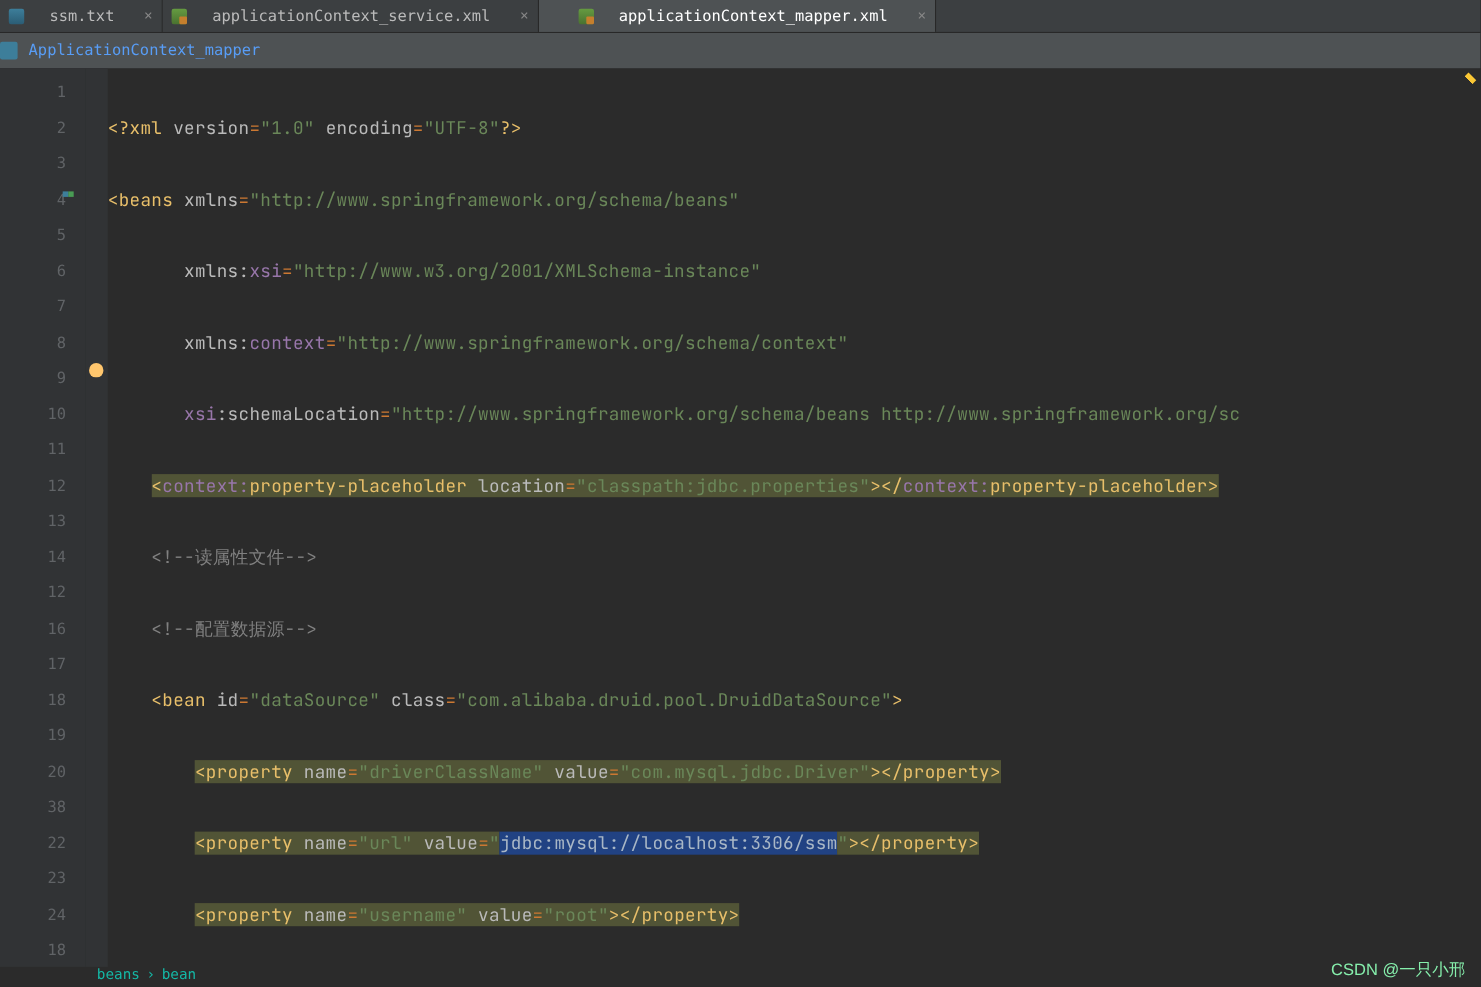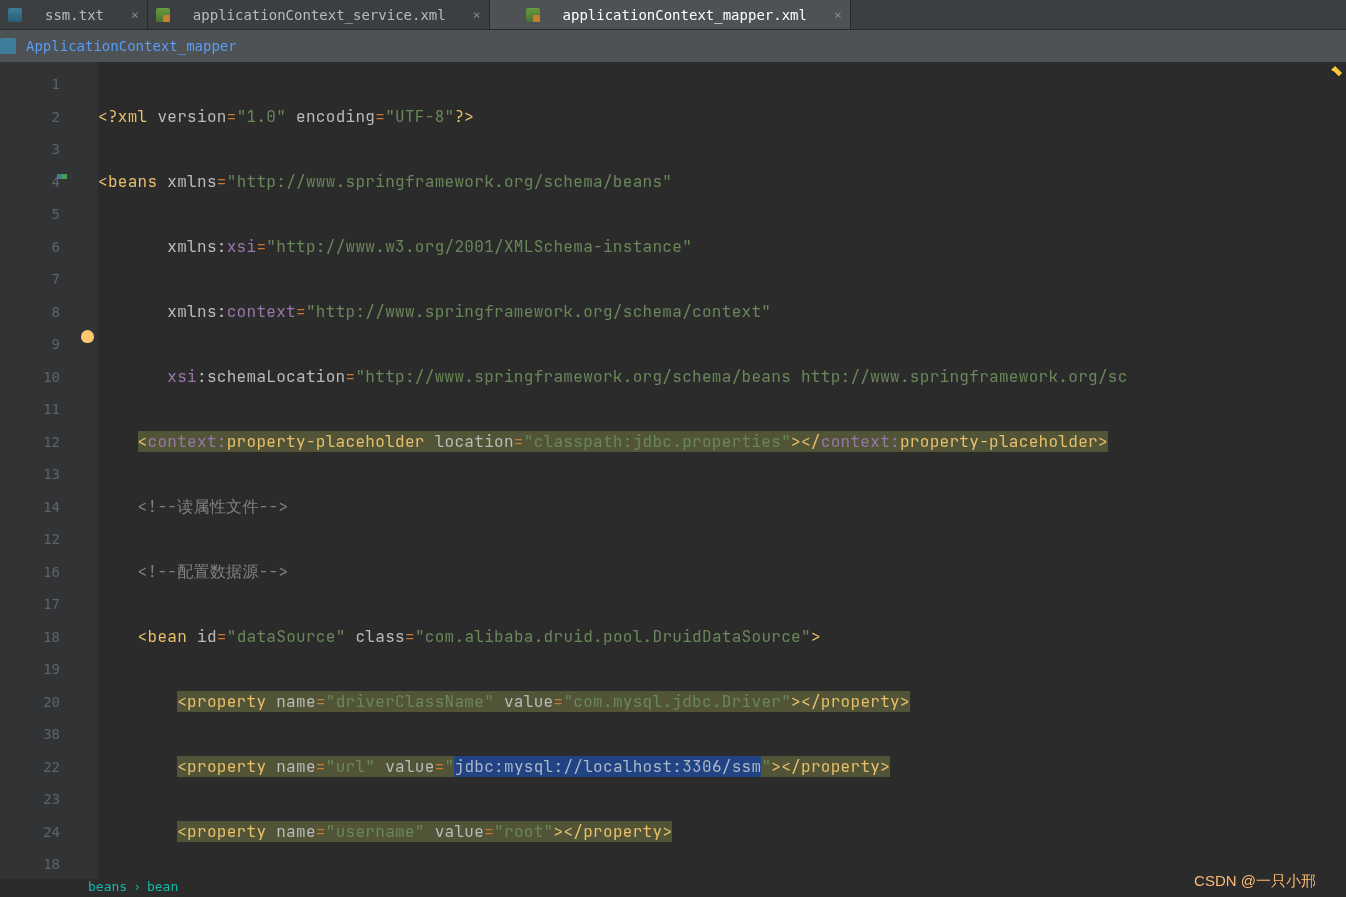--- a/index.html
+++ b/index.html
@@ -109,22 +109,22 @@
   font-size: 13px;
   color: #14b8a6;
   display: flex;
   align-items: center;
   gap: 6px;
   padding-left: 10px;
 }
 .csdn {
   position: absolute;
   bottom: 6px;
-  right: 30px;
-  color: #fdba74;
+  right: 14px;
+  color: #86efac;
   font-size: 15px;
   font-family: "Microsoft YaHei", sans-serif;
 }
 .change-mark { position:absolute; left:48px; width:14px; height:14px; top:112px; }
 .cm-g { background:#499c54; width:5px; height:5px; position:absolute; }
 .cm-b { background:#3d7e9a; width:5px; height:5px; position:absolute; right:0; top:0; }
 </style>
 </head>
 <body>
 

